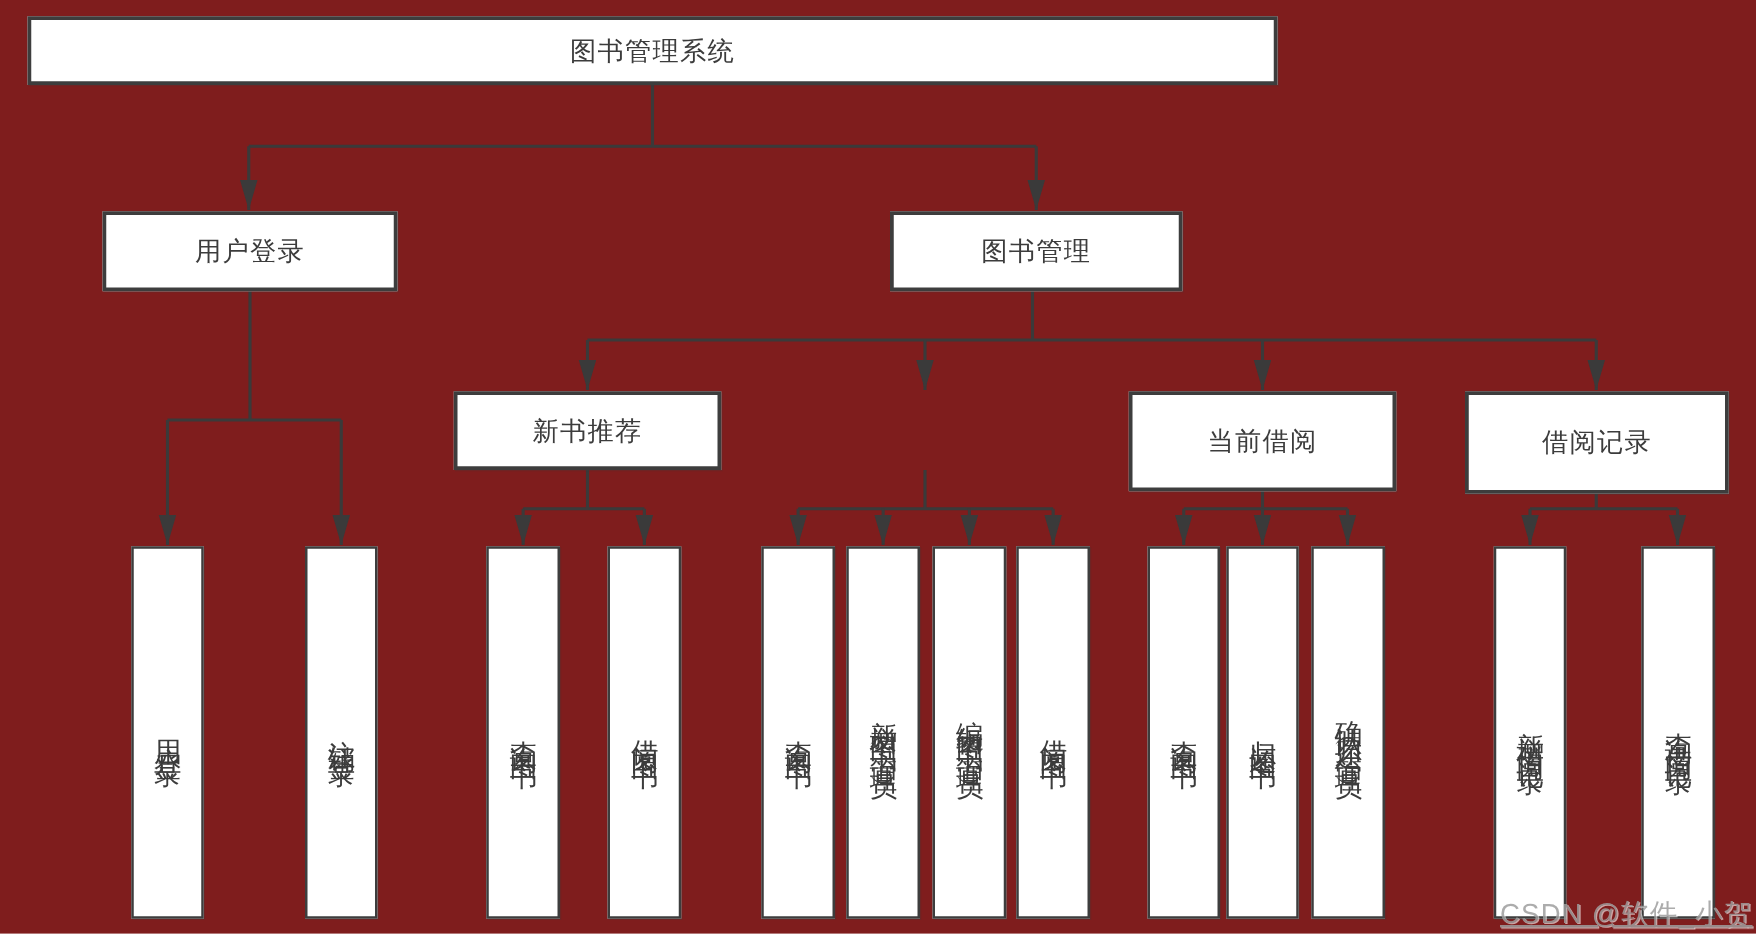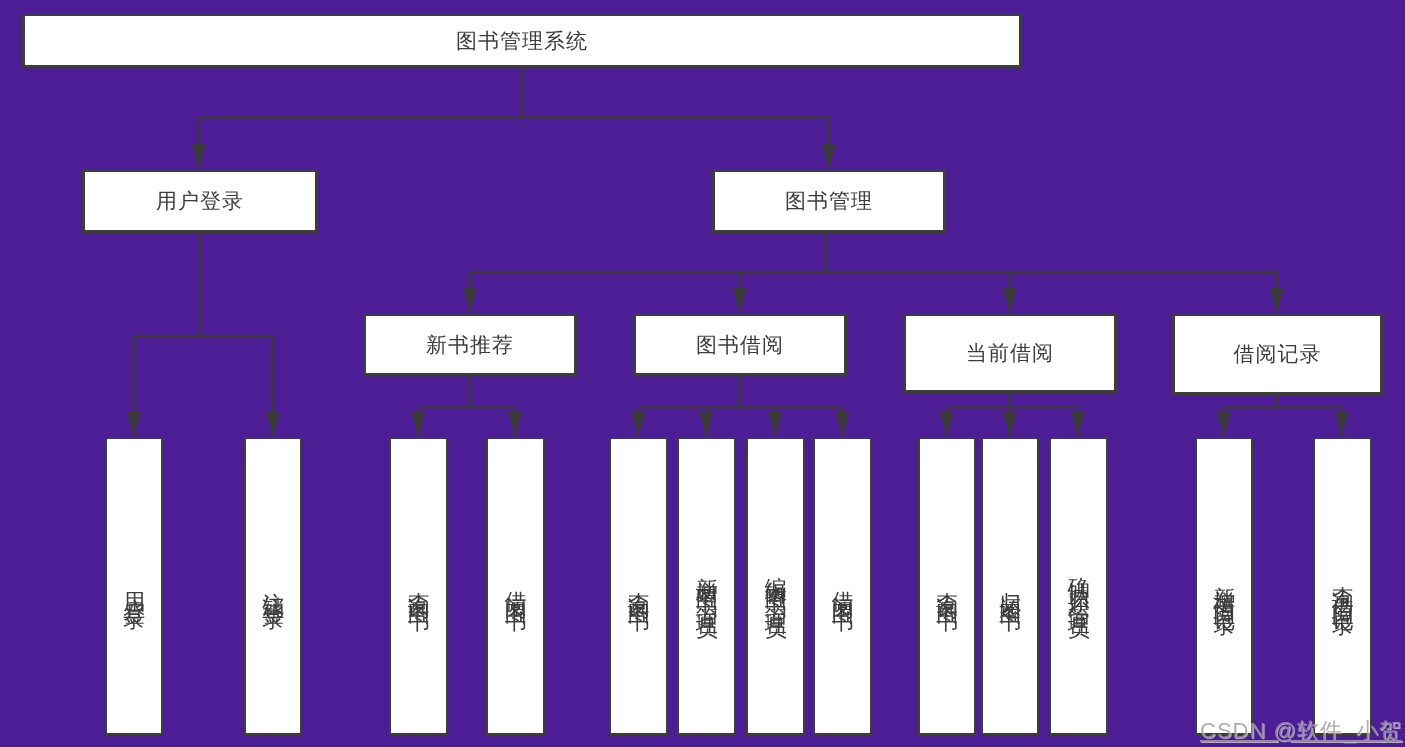--- a/index.html
+++ b/index.html
@@ -5,21 +5,21 @@
   html, body {
     margin: 0;
     padding: 0;
     background: #ffffff;
     font-family: "Liberation Sans", sans-serif;
   }
   .canvas {
     position: relative;
     width: 1405px;
     height: 747px;
-    background: #4c1d95;
+    background: #7f1d1d;
     overflow: hidden;
   }
   .wires {
     position: absolute;
     left: 0;
     top: 0;
     pointer-events: none;
   }
   .box {
     position: absolute;
@@ -103,21 +103,20 @@
       <line x1="1342" y1="407" x2="1342" y2="436" marker-end="url(#arrow)"></line>
     </g>
   </svg>
 
   <div class="box" style="left:22px;  top:13px;  width:1000px; height:55px">图书管理系统</div>
 
   <div class="box" style="left:82px;  top:169px; width:236px; height:64px">用户登录</div>
   <div class="box" style="left:712px; top:169px; width:234px; height:64px">图书管理</div>
 
   <div class="box" style="left:363px;  top:313px; width:214px; height:63px">新书推荐</div>
-  <div class="box" style="left:633px;  top:313px; width:214px; height:63px">图书借阅</div>
   <div class="box" style="left:903px;  top:313px; width:214px; height:80px">当前借阅</div>
   <div class="box" style="left:1172px; top:313px; width:211px; height:82px">借阅记录</div>
 
   <div class="box leaf" style="left:105px; top:437px; width:58px; height:298px">用户登录</div>
   <div class="box leaf" style="left:244px; top:437px; width:58px; height:298px">注销登录</div>
 
   <div class="box leaf" style="left:389px; top:437px; width:59px; height:298px">查询图书</div>
   <div class="box leaf" style="left:486px; top:437px; width:59px; height:298px">借阅图书</div>
 
   <div class="box leaf" style="left:609px; top:437px; width:59px; height:298px">查询图书</div>

